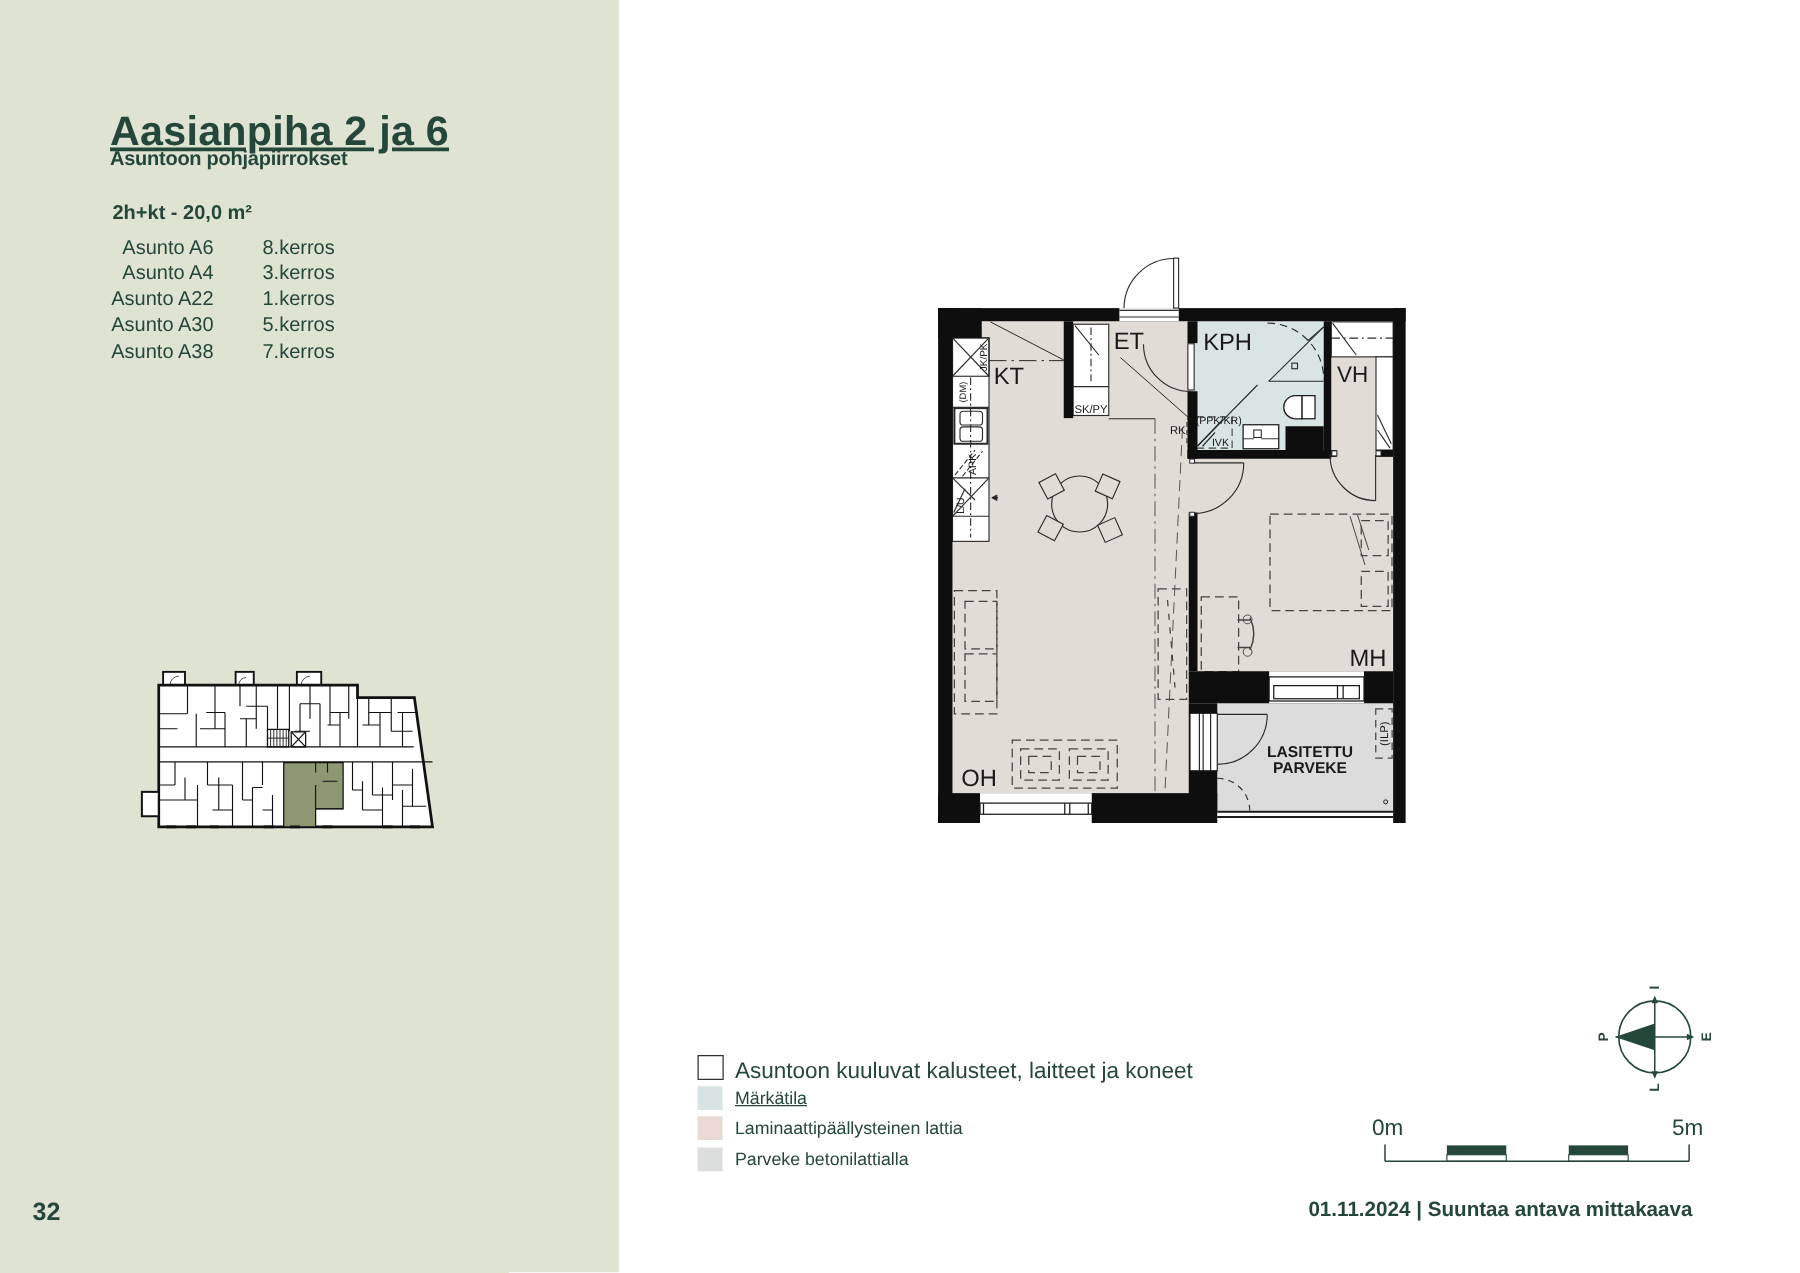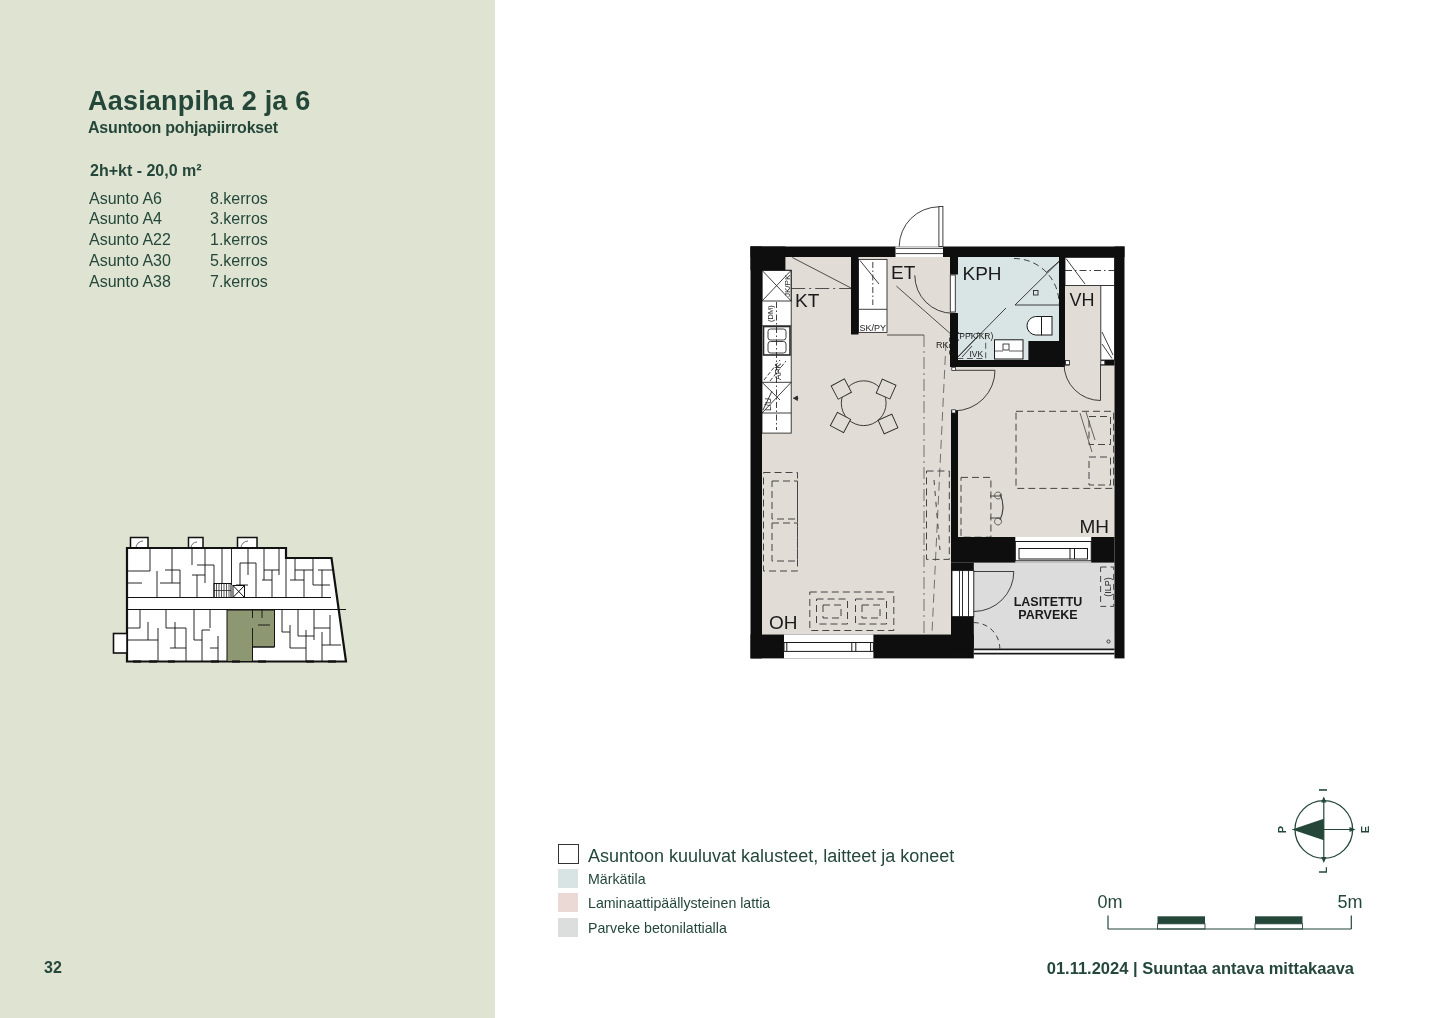--- a/index.html
+++ b/index.html
@@ -6,50 +6,50 @@
   body{width:1440px;height:1018px;position:relative;background:#ffffff;
        font-family:"Liberation Sans", sans-serif;overflow:hidden;}
   .abs{position:absolute;}
   .grn{color:#24473a;}
 </style>
 </head>
 <body>
 
 <div class="abs" style="left:0;top:0;width:495px;height:1018px;background:#dee3d2;"></div>
 
-<div class="abs grn" style="left:88px;top:86px;font-size:27px;font-weight:bold;letter-spacing:0.2px;">Aasianpiha 2 ja 6</div>
+<div class="abs grn" style="left:88px;top:86px;font-size:33px;font-weight:bold;letter-spacing:0.2px;text-decoration:underline;">Aasianpiha 2 ja 6</div>
 
 <div class="abs grn" style="left:88px;top:119px;font-size:16px;font-weight:bold;letter-spacing:-0.2px;">Asuntoon pohjapiirrokset</div>
 
 <div class="abs grn" style="left:90px;top:162px;font-size:16px;font-weight:bold;">2h+kt - 20,0 m²</div>
 
 <div class="abs grn" style="left:89px;top:188.5px;font-size:16px;line-height:20.8px;">
-  <div style="position:relative;">
+  <div style="position:relative;text-align:right;">
     <div>Asunto A6<span style="position:absolute;left:121px;">8.kerros</span></div>
     <div style="position:relative;">Asunto A4<span style="position:absolute;left:121px;">3.kerros</span></div>
     <div style="position:relative;">Asunto A22<span style="position:absolute;left:121px;">1.kerros</span></div>
     <div style="position:relative;">Asunto A30<span style="position:absolute;left:121px;">5.kerros</span></div>
     <div style="position:relative;">Asunto A38<span style="position:absolute;left:121px;">7.kerros</span></div>
   </div>
 </div>
 
-<div class="abs grn" style="left:44px;top:959px;font-size:16px;font-weight:bold;">32</div>
+<div class="abs grn" style="left:26px;top:959px;font-size:20px;font-weight:bold;">32</div>
 
 <div class="abs grn" style="left:1046px;top:959px;width:308px;font-size:16.5px;font-weight:bold;text-align:right;">01.11.2024 | Suuntaa antava mittakaava</div>
 
 <div class="abs" style="left:558px;top:844px;width:18.5px;height:17.5px;background:#fff;border:1.4px solid #333;"></div>
 
 <div class="abs" style="left:558px;top:868.6px;width:20px;height:19px;background:#d8e4e4;"></div>
 
 <div class="abs" style="left:558px;top:893.2px;width:20px;height:19px;background:#ead9d5;"></div>
 
 <div class="abs" style="left:558px;top:917.8px;width:20px;height:19px;background:#dcdddd;"></div>
 
 <div class="abs grn" style="left:588px;top:846px;font-size:18px;">Asuntoon kuuluvat kalusteet, laitteet ja koneet</div>
-<div class="abs grn" style="left:588px;top:870.6px;font-size:14.2px;">Märkätila</div>
+<div class="abs grn" style="left:588px;top:870.6px;font-size:14.2px;text-decoration:underline;">Märkätila</div>
 <div class="abs grn" style="left:588px;top:895.2px;font-size:14.2px;">Laminaattipäällysteinen lattia</div>
 <div class="abs grn" style="left:588px;top:919.8px;font-size:14.2px;">Parveke betonilattialla</div>
 
 <svg class="abs" style="left:740px;top:192px;" width="395" height="470" viewBox="740 192 395 470">
 
   <rect x="762" y="257" width="352.5" height="377.5" fill="#e1dcd6"></rect>
 
   <rect x="956" y="257" width="104" height="103" fill="#d9e5e4"></rect>
 
   <rect x="973.8" y="562.6" width="140.7" height="86" fill="#dcdcdc"></rect>

